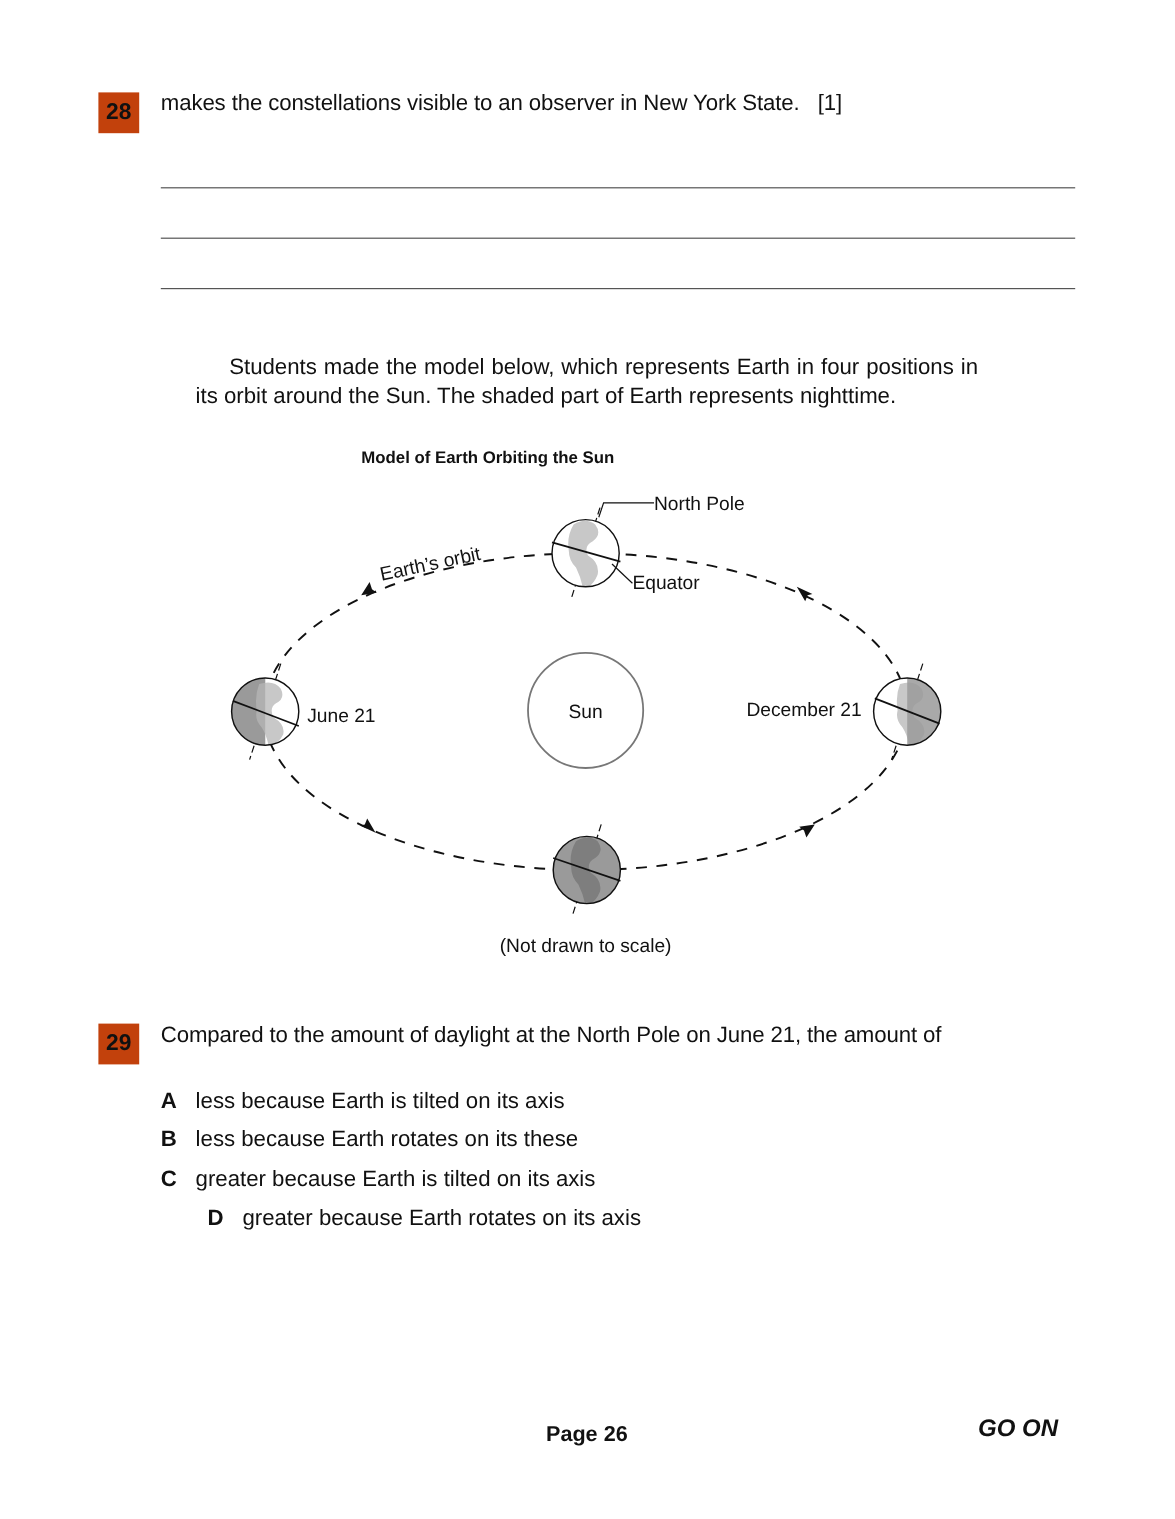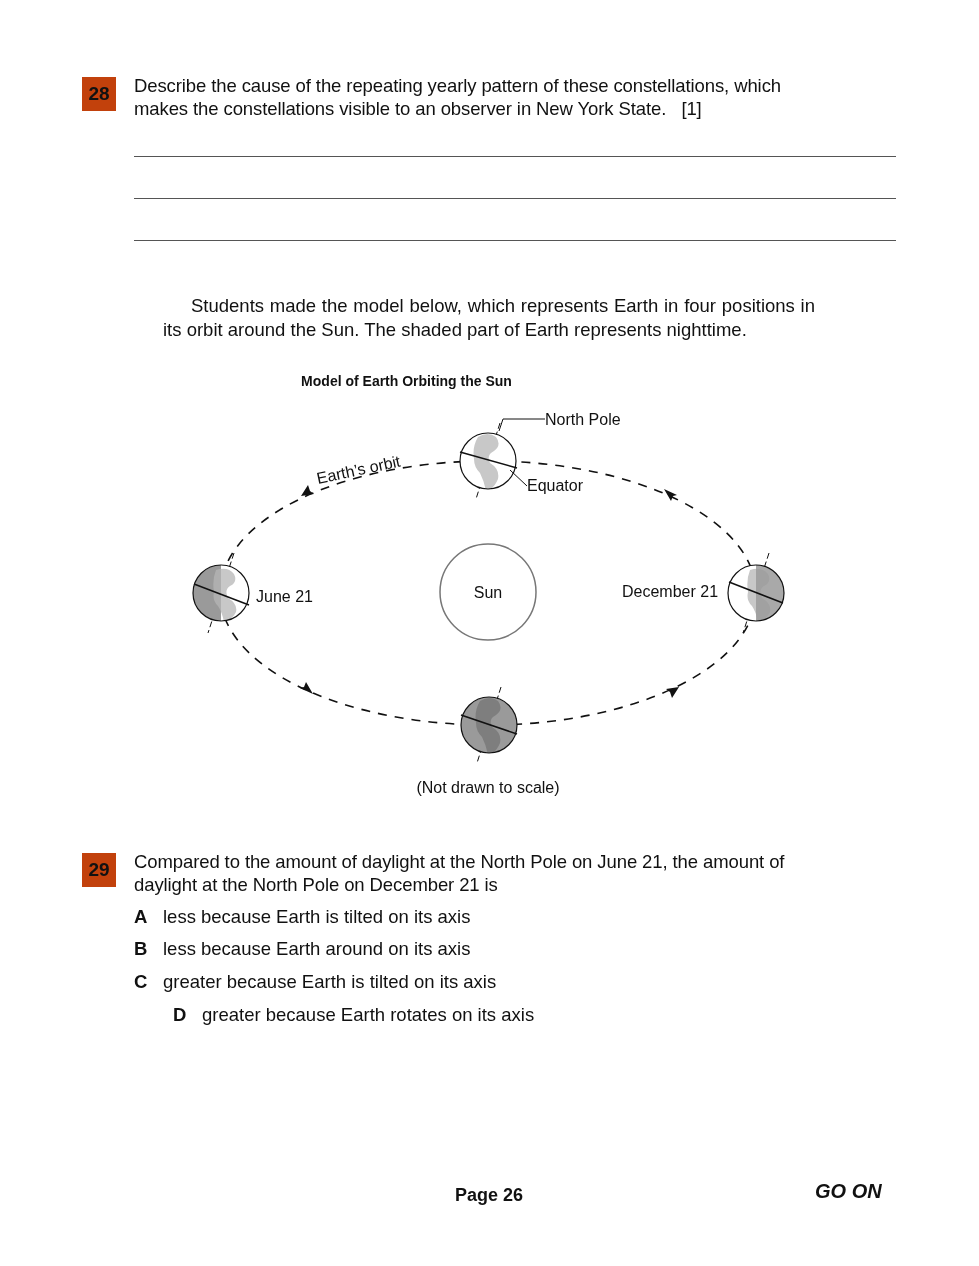--- a/index.html
+++ b/index.html
@@ -21,21 +21,20 @@
   .choice .letter { display:inline-block; width:29px; font-weight:bold; }
   .page-num { position:absolute; left:455px; top:1185px; font-family:"Liberation Sans",sans-serif; font-size:18px;font-weight:bold; }
   .go-on { position:absolute; left:815px; top:1180px; font-family:"Liberation Sans",sans-serif; font-size:20px;
            font-weight:bold; font-style:italic; }
 </style>
 </head>
 <body>
 
 <div class="qnum" style="left:82px; top:77px;">28</div>
 <div class="qtext" style="left:134px; top:74px;">
-  <div>Describe the cause of the repeating yearly pattern of these constellations, which</div>
   <div><span>makes the constellations visible to an observer in New York State.</span>&nbsp;&nbsp;&nbsp;<span>[1]</span></div>
 </div>
 <div class="answer-line" style="top:156px;"></div>
 <div class="answer-line" style="top:198px;"></div>
 <div class="answer-line" style="top:240px;"></div>
 
 <div class="intro">Students made the model below, which represents Earth in four positions in its orbit around the Sun. The shaded part of Earth represents nighttime.</div>
 
 <div class="fig-title">Model of Earth Orbiting the Sun</div>
 
@@ -123,28 +122,27 @@
     </g>
     <circle cx="489" cy="725" r="28" fill="none" stroke="#111" stroke-width="1.2"></circle>
     <line x1="461" y1="715" x2="517" y2="734" stroke="#111" stroke-width="1.5"></line>
   </g>
   <text class="label" x="488" y="793" text-anchor="middle">(Not drawn to scale)</text>
 </svg>
 
 <div class="qnum" style="left:82px; top:853px;">29</div>
 <div class="qtext" style="left:134px; top:850px;">
   <div>Compared to the amount of daylight at the North Pole on June 21, the amount of</div>
-  <div>daylight at the North Pole on December 21 is</div>
 </div>
 
 <div class="choice" style="top:906px;">
   <span class="letter">A</span><span>less because Earth is tilted on its axis</span>
 </div>
 <div class="choice" style="top:938px;">
-  <span class="letter">B</span><span>less because Earth around on its axis</span>
+  <span class="letter">B</span><span>less because Earth rotates on its these</span>
 </div>
 <div class="choice" style="top:971px;">
   <span class="letter">C</span><span>greater because Earth is tilted on its axis</span>
 </div>
 <div class="choice" style="top:1004px;margin-left:39px;">
   <span class="letter">D</span><span>greater because Earth rotates on its axis</span>
 </div>
 
 <div class="page-num">Page 26</div>
 <div class="go-on">GO ON</div>

